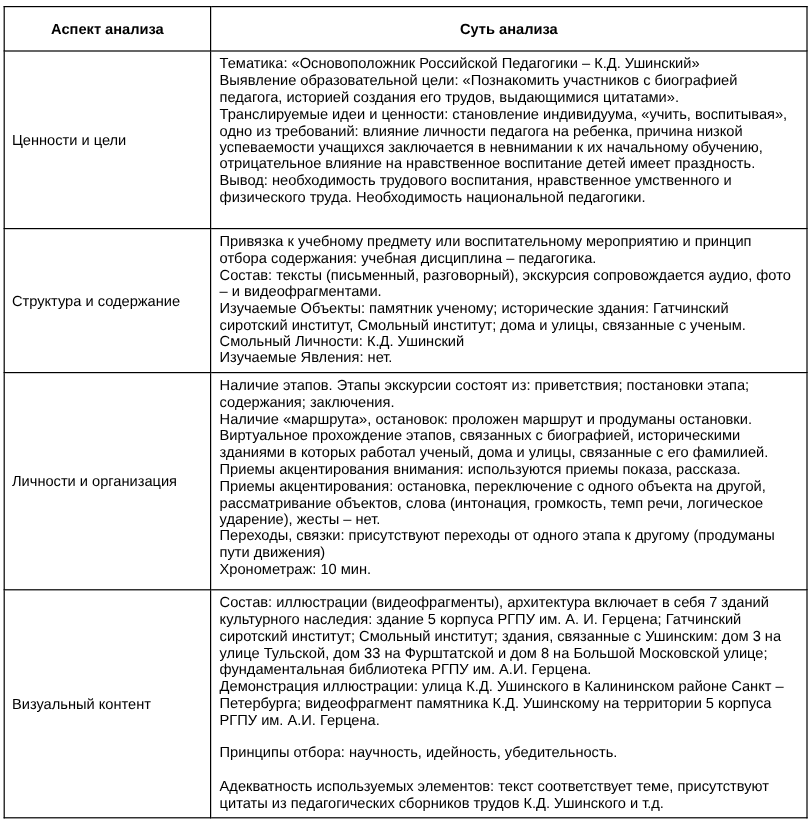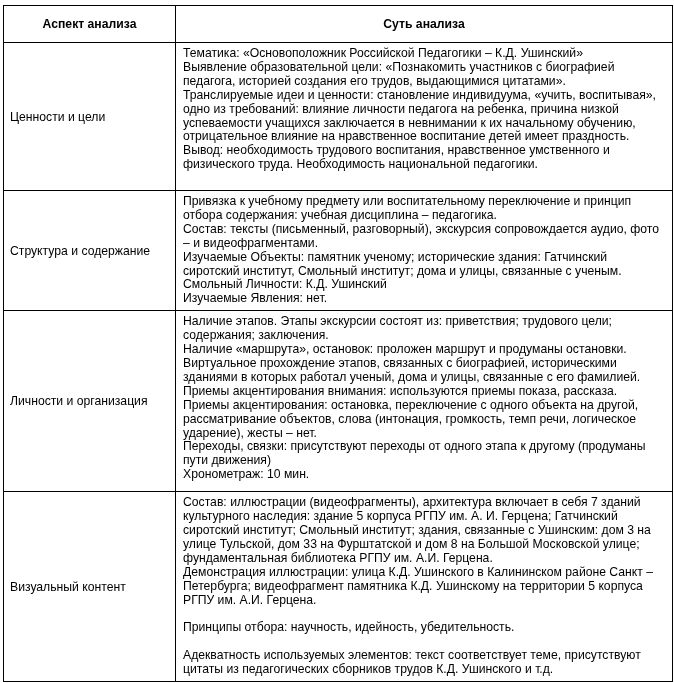--- a/index.html
+++ b/index.html
@@ -50,31 +50,31 @@
       <td class="content">
         <span class="line">Тематика: «Основоположник Российской Педагогики – К.Д. Ушинский»</span>
         <span class="line">Выявление образовательной цели: «Познакомить участников с биографией педагога, историей создания его трудов, выдающимися цитатами».</span>
         <span class="line">Транслируемые идеи и ценности: становление индивидуума, «учить, воспитывая», одно из требований: влияние личности педагога на ребенка, причина низкой успеваемости учащихся заключается в невнимании к их начальному обучению, отрицательное влияние на нравственное воспитание детей имеет праздность.</span>
         <span class="line">Вывод: необходимость трудового воспитания, нравственное умственного и физического труда. Необходимость национальной педагогики.</span>
       </td>
     </tr>
     <tr class="r2">
       <td class="aspect">Структура и содержание</td>
       <td class="content">
-        <span class="line">Привязка к учебному предмету или воспитательному переключение и принцип отбора содержания: учебная дисциплина – педагогика.</span>
+        <span class="line">Привязка к учебному предмету или воспитательному мероприятию и принцип отбора содержания: учебная дисциплина – педагогика.</span>
         <span class="line">Состав: тексты (письменный, разговорный), экскурсия сопровождается аудио, фото – и видеофрагментами.</span>
         <span class="line">Изучаемые Объекты: памятник ученому; исторические здания: Гатчинский сиротский институт, Смольный институт; дома и улицы, связанные с ученым.</span>
         <span class="line">Смольный Личности: К.Д. Ушинский</span>
         <span class="line">Изучаемые Явления: нет.</span>
       </td>
     </tr>
     <tr class="r3">
       <td class="aspect">Личности и организация</td>
       <td class="content">
-        <span class="line">Наличие этапов. Этапы экскурсии состоят из: приветствия; трудового цели; содержания; заключения.</span>
+        <span class="line">Наличие этапов. Этапы экскурсии состоят из: приветствия; постановки этапа; содержания; заключения.</span>
         <span class="line">Наличие «маршрута», остановок: проложен маршрут и продуманы остановки. Виртуальное прохождение этапов, связанных с биографией, историческими зданиями в которых работал ученый, дома и улицы, связанные с его фамилией.</span>
         <span class="line">Приемы акцентирования внимания: используются приемы показа, рассказа. Приемы акцентирования: остановка, переключение с одного объекта на другой, рассматривание объектов, слова (интонация, громкость, темп речи, логическое ударение), жесты – нет.</span>
         <span class="line">Переходы, связки: присутствуют переходы от одного этапа к другому (продуманы пути движения)</span>
         <span class="line">Хронометраж: 10 мин.</span>
       </td>
     </tr>
     <tr class="r4">
       <td class="aspect">Визуальный контент</td>
       <td class="content">
         <span class="line">Состав: иллюстрации (видеофрагменты), архитектура включает в себя 7 зданий культурного наследия: здание 5 корпуса РГПУ им. А. И. Герцена; Гатчинский сиротский институт; Смольный институт; здания, связанные с Ушинским: дом 3 на улице Тульской, дом 33 на Фурштатской и дом 8 на Большой Московской улице; фундаментальная библиотека РГПУ им. А.И. Герцена.</span>

